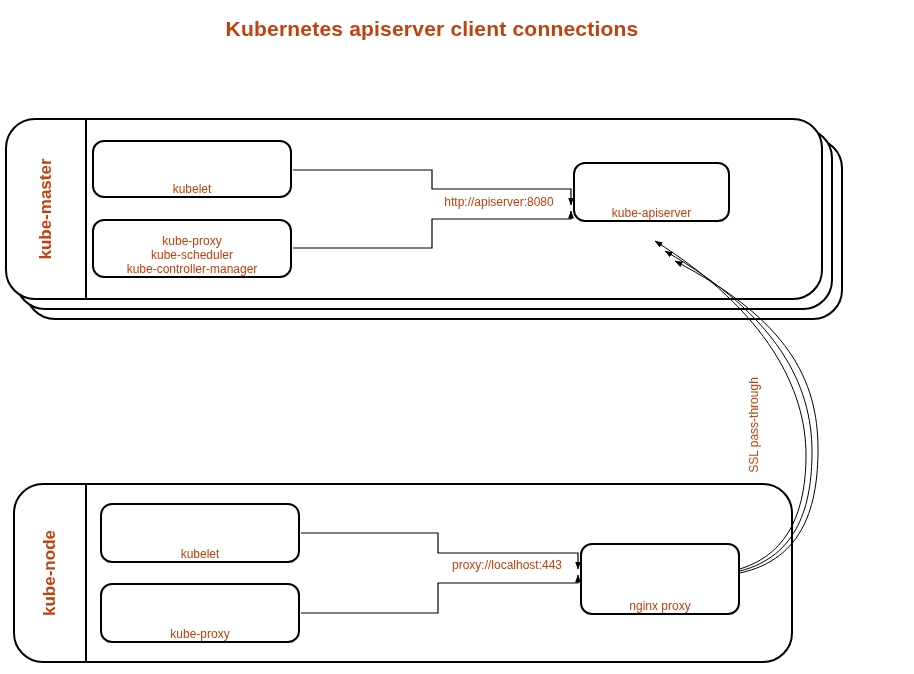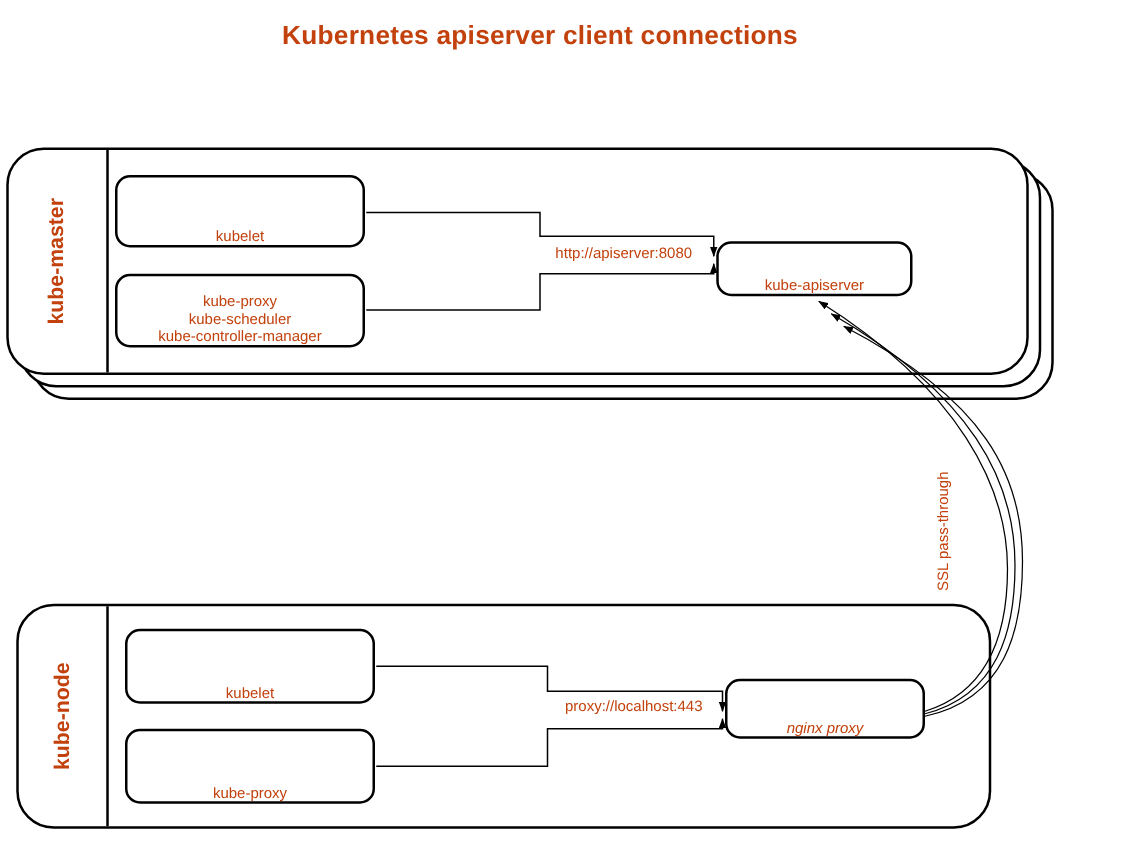--- a/index.html
+++ b/index.html
@@ -66,31 +66,31 @@
   </div>
 
   <div class="node-box" style="left:92px;top:140px;width:200px;height:58px;">
     <span>kubelet</span>
   </div>
   <div class="node-box" style="left:92px;top:219px;width:200px;height:59px;">
     <span>kube-proxy</span>
     <span>kube-scheduler</span>
     <span>kube-controller-manager</span>
   </div>
-  <div class="node-box" style="left:573px;top:193px;width:157px;height:44px;">
+  <div class="node-box" style="left:573px;top:162px;width:157px;height:60px;">
     <span>kube-apiserver</span>
   </div>
 
   <div class="node-box" style="left:100px;top:503px;width:200px;height:60px;">
     <span>kubelet</span>
   </div>
   <div class="node-box" style="left:100px;top:583px;width:200px;height:60px;">
     <span>kube-proxy</span>
   </div>
-  <div class="node-box" style="left:580px;top:543px;width:160px;height:48px;font-style:italic;">
+  <div class="node-box" style="left:580px;top:543px;width:160px;height:72px;">
     <span>nginx proxy</span>
   </div>
 
   <div class="edge-label" style="left:437px;top:195px;width:124px;">http://apiserver:8080</div>
   <div class="edge-label" style="left:445px;top:558px;width:124px;">proxy://localhost:443</div>
   <div class="edge-label rotated" style="left:694px;top:417px;width:122px;height:16px;">SSL pass-through</div>
 
   <svg id="wires" width="914" height="674" viewBox="0 0 914 674">
     <defs>
       <marker id="arrow" viewBox="0 0 8 6" refX="7.5" refY="3" markerWidth="8" markerHeight="6" orient="auto" markerUnits="userSpaceOnUse">

